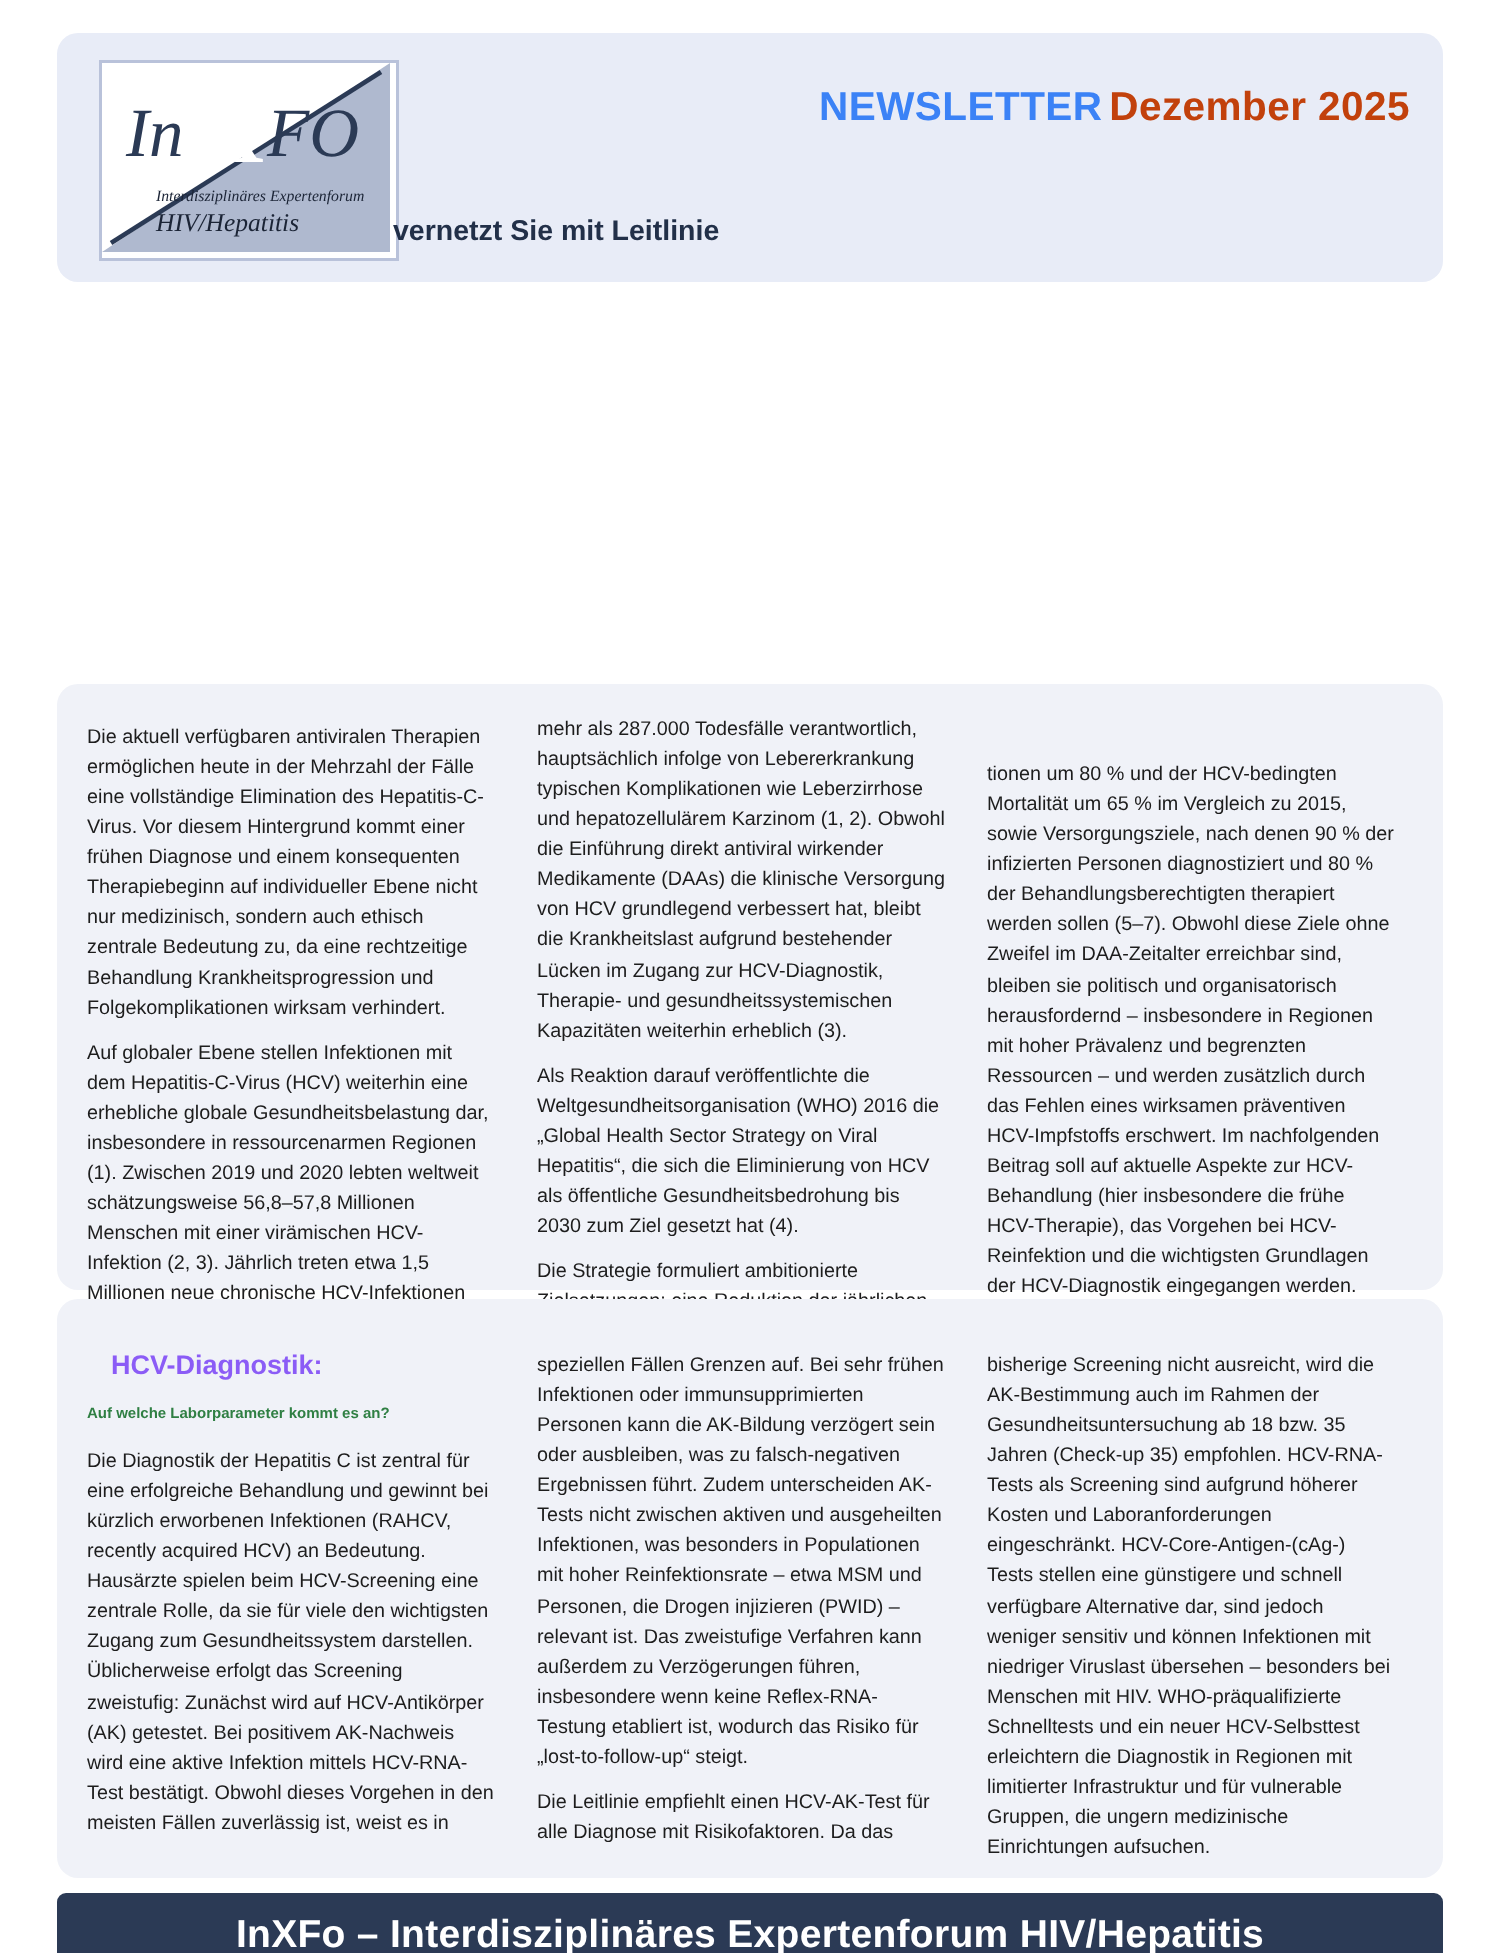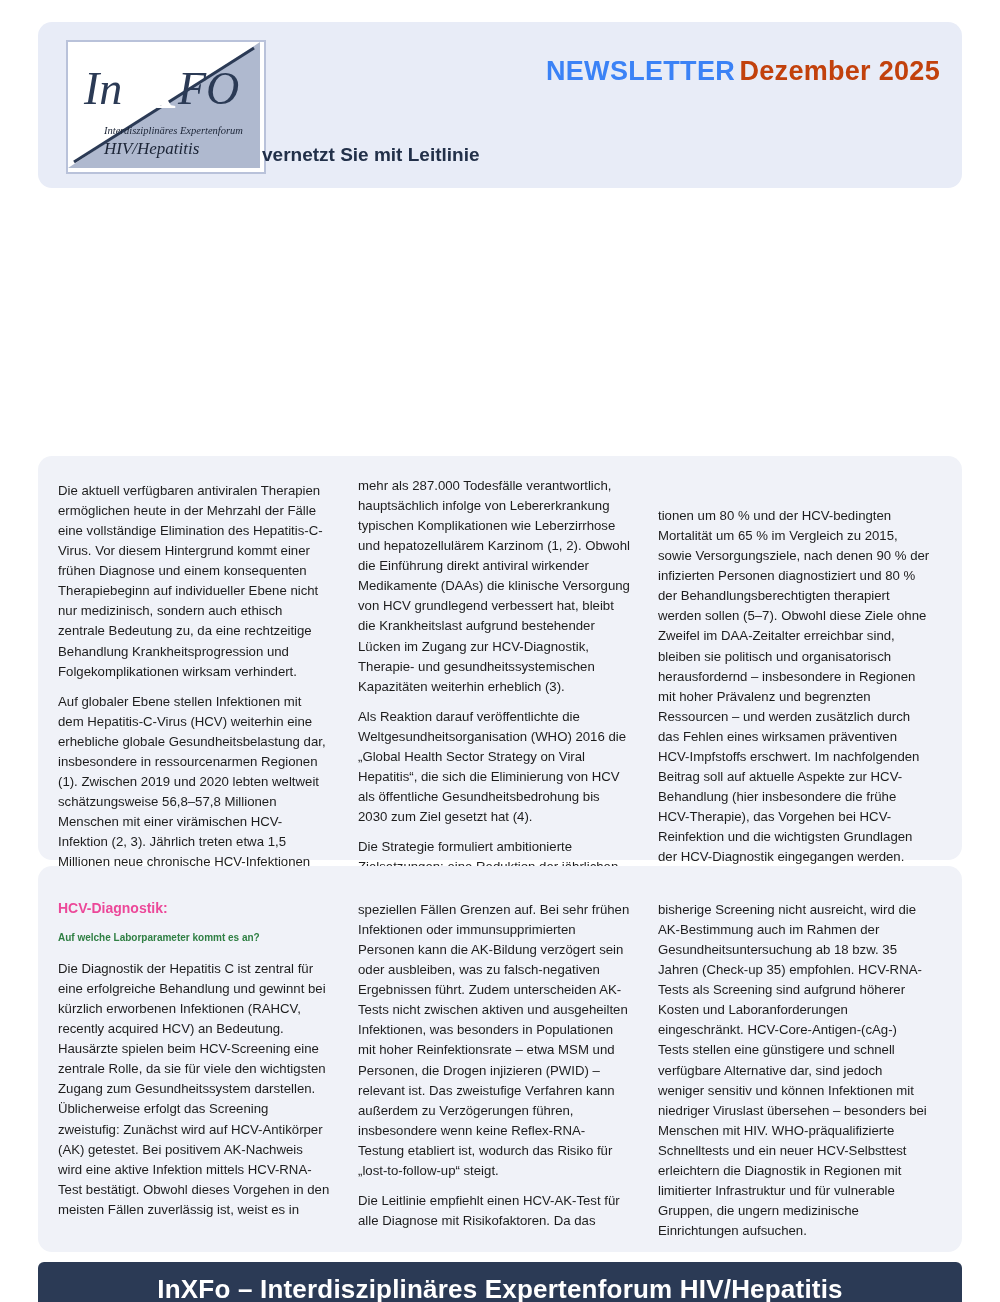--- a/index.html
+++ b/index.html
@@ -159,24 +159,24 @@
     width: 886px;
     align-items: center;
   }
   .cols-bottom {
     left: 58px;
     top: 900px;
     width: 886px;
   }
 
   .sec-head {
-    margin: 0 0 14px 0;
-    font-size: 14px;
-    font-weight: bold;
-    color: #ec4899;
+    margin: 0 0 14px 16px;
+    font-size: 18px;
+    font-weight: bold;
+    color: #8b5cf6;
   }
   .sub-head {
     margin: 4px 0 14px 0;
     font-size: 10px;
     font-weight: bold;
     color: #2f7f43;
     line-height: 1.5;
   }
 
   

